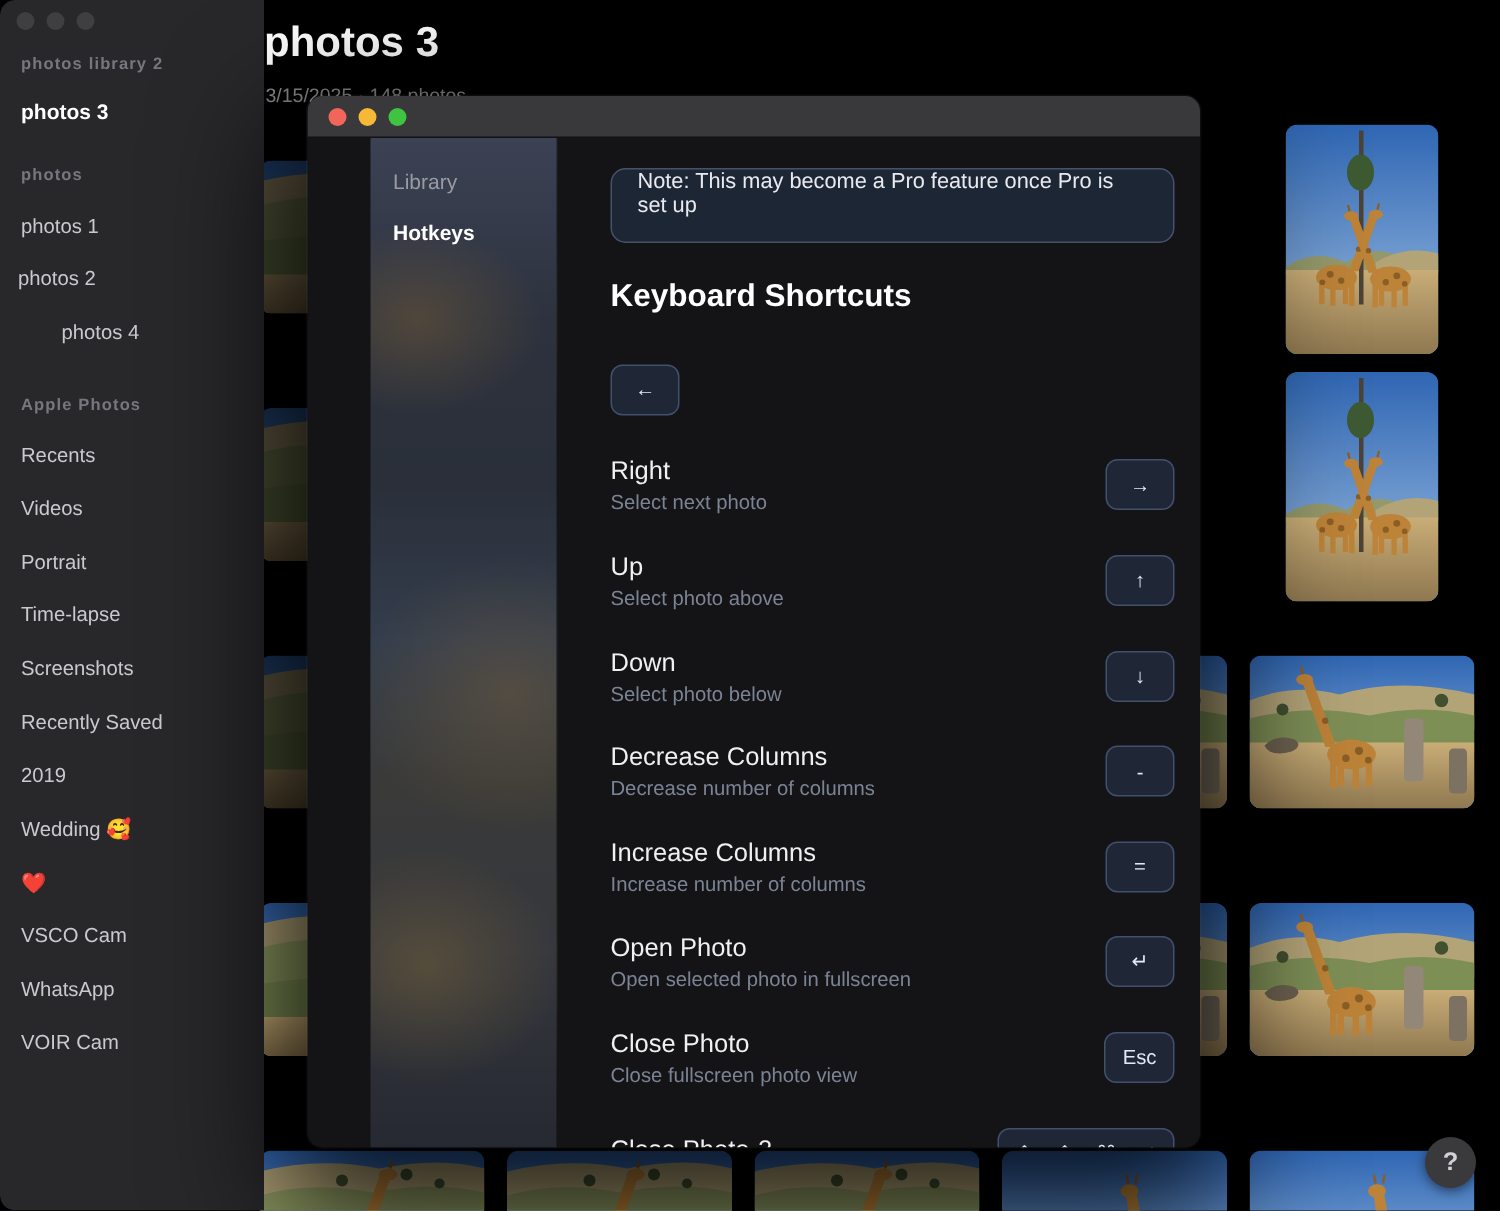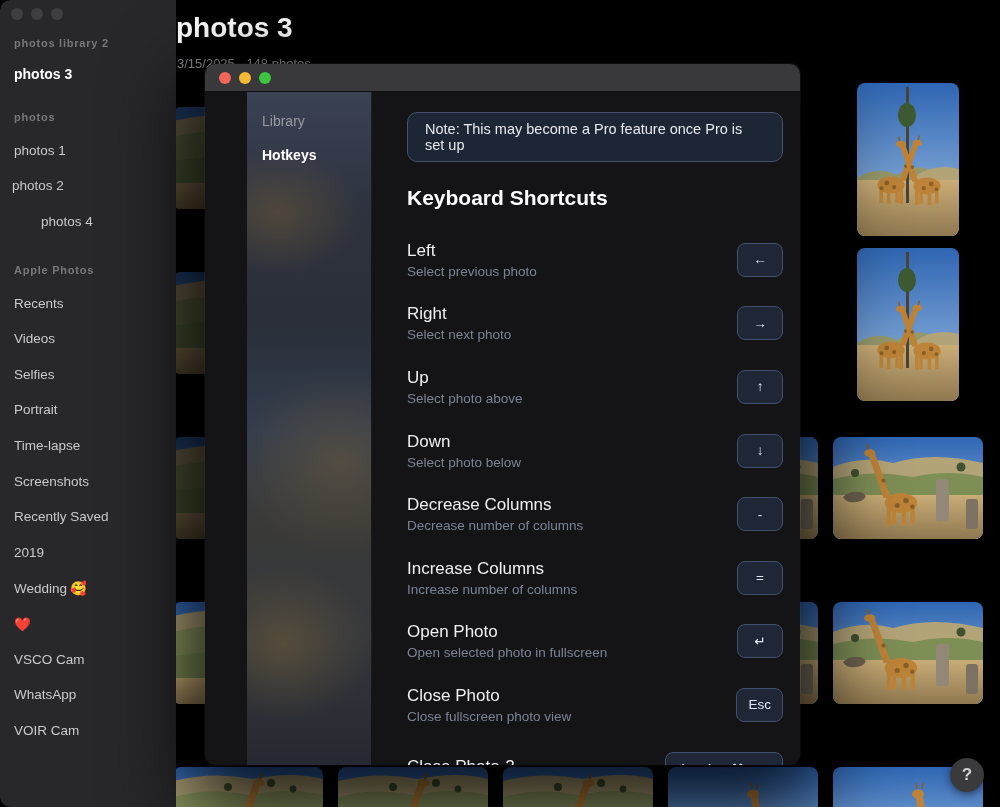--- a/index.html
+++ b/index.html
@@ -69,21 +69,21 @@
       radial-gradient(130px 110px at 30% 82%, rgba(118,98,58,.5), transparent 70%),
       linear-gradient(180deg,#3b4254 0%,#2d323e 18%,#2a2f39 34%,#333d4d 50%,#3a3a38 64%,#35373d 80%,#262931 100%);
   }
   .dialog-tab{padding:9px 15px;font-size:14px;color:#9a9aa2;cursor:default;}
   .dialog-tab.selected{color:#ffffff;font-weight:bold;}
   .dialog-content{
     flex:1;min-width:0;box-sizing:border-box;overflow:hidden;
     padding:20px 17px 0 35px;background:#141417;
   }
   .note-box{
-    box-sizing:border-box;height:50px;display:flex;align-items:center;
+    box-sizing:border-box;height:50px;display:flex;
     background:#1d2634;border:1.5px solid #46526b;border-radius:10px;
     padding:0 17px;font-size:14.5px;color:#e8eaf0;
   }
   .shortcuts-heading{margin-top:24px;font-size:21px;font-weight:bold;color:#ffffff;}
   .shortcut-list{margin-top:18px;}
   .shortcut-row{display:flex;align-items:center;justify-content:space-between;height:63.6px;}
   .shortcut-text{min-width:0;}
   .shortcut-name{font-size:17px;color:#f0f0f2;}
   .shortcut-desc{font-size:13.5px;color:#7b8494;margin-top:3px;}
   .key{
@@ -657,21 +657,20 @@
       <div class="nav-item selected">photos 3</div>
       <div class="nav-gap"></div>
       <div class="nav-header">photos</div>
       <div class="nav-item">photos 1</div>
       <div class="nav-item indent1">photos 2</div>
       <div class="nav-item indent2">photos 4</div>
       <div class="nav-gap2"></div>
       <div class="nav-header">Apple Photos</div>
       <div class="nav-item">Recents</div>
       <div class="nav-item">Videos</div>
-      <div class="nav-item">Selfies</div>
       <div class="nav-item">Portrait</div>
       <div class="nav-item">Time-lapse</div>
       <div class="nav-item">Screenshots</div>
       <div class="nav-item">Recently Saved</div>
       <div class="nav-item">2019</div>
       <div class="nav-item">Wedding 🥰</div>
       <div class="nav-item">❤️</div>
       <div class="nav-item">VSCO Cam</div>
       <div class="nav-item">WhatsApp</div>
       <div class="nav-item">VOIR Cam</div>
@@ -693,24 +692,20 @@
         <div class="dialog-tab">Library</div>
         <div class="dialog-tab selected">Hotkeys</div>
       </div>
     <div class="dialog-content">
       <div class="note-box">
         <span>Note: This may become a Pro feature once Pro is set up</span>
       </div>
       <div class="shortcuts-heading">Keyboard Shortcuts</div>
       <div class="shortcut-list" id="shortcut-list">
           <div class="shortcut-row">
-            <div class="shortcut-text">
-              <div class="shortcut-name">Left</div>
-              <div class="shortcut-desc">Select previous photo</div>
-            </div>
             <div class="key">←</div>
           </div>
           <div class="shortcut-row">
             <div class="shortcut-text">
               <div class="shortcut-name">Right</div>
               <div class="shortcut-desc">Select next photo</div>
             </div>
             <div class="key">→</div>
           </div>
           <div class="shortcut-row">

